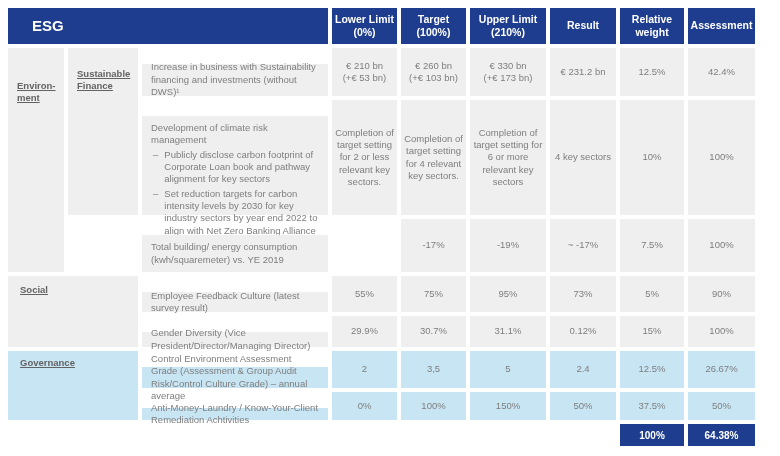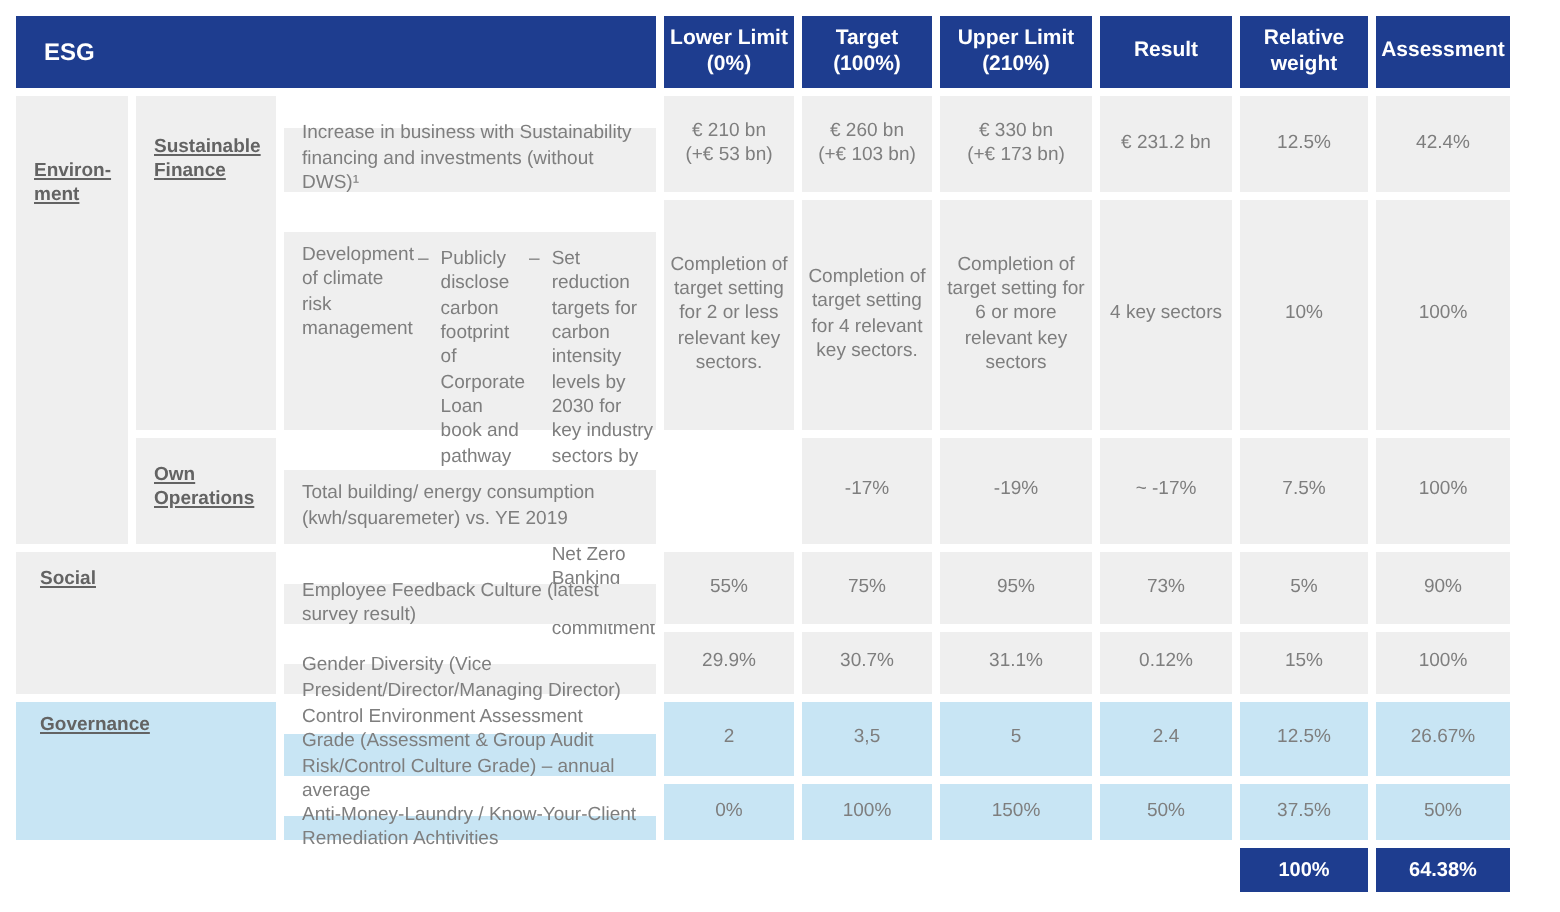--- a/index.html
+++ b/index.html
@@ -17,28 +17,28 @@
     grid-template-columns:56px 70px 186px 65px 65px 76px 66px 64px 67px;
     grid-template-rows:36px 48px 115px 53px 36px 31px 37px 28px 22px;
     gap:4px;
     width:747px;
   }
   .hd{
     background:var(--blue);color:#fff;font-weight:bold;font-size:10.5px;
     display:flex;align-items:center;justify-content:center;text-align:center;
     white-space:pre-line;line-height:1.25;
   }
-  .hd-esg{justify-content:flex-start;padding-left:14px;font-size:12px;}
+  .hd-esg{justify-content:flex-start;padding-left:24px;font-size:15px;}
   .c{
     background:var(--cell);color:var(--txt);font-size:9.5px;
     display:flex;align-items:center;justify-content:center;text-align:center;
     white-space:pre-line;line-height:1.3;padding:2px;box-sizing:border-box;
   }
   .desc{justify-content:flex-start;text-align:left;padding:4px 9px;margin-top:16px;}
-  .desc-multi{flex-direction:row;align-items:flex-start;justify-content:flex-start;padding-top:6px;}
+  .desc-multi{flex-direction:column;align-items:center;justify-content:flex-start;padding-top:6px;}
   .bullet{display:flex;gap:6px;margin-top:2px;padding-left:2px;}
   .bm{flex:0 0 auto;}
   .cat{
     background:var(--cell);color:var(--cattxt);font-weight:bold;font-size:9.5px;
     display:flex;align-items:flex-start;justify-content:flex-start;text-align:left;
     white-space:pre-line;line-height:1.3;padding:8px 6px 4px 9px;box-sizing:border-box;text-decoration:underline;
   }
   .cat-env{padding-top:32px;}
   .cat-susfin{padding-top:20px;}
   .cat-ownops{padding-top:13px;}
@@ -64,22 +64,20 @@
 (210%)</div>
   <div class="hd" style="grid-area:1/7">Result</div>
   <div class="hd" style="grid-area:1/9">Assessment</div>
   <div class="hd" style="grid-area:1/8">Relative
 weight</div>
 
   <div class="cat cat-env" style="grid-area:2/1/5/2">Environ-
 ment</div>
   <div class="cat cat-susfin" style="grid-area:2/2/4/3">Sustainable
 Finance</div>
-  <div class="cat cat-ownops" style="grid-area:4/2/5/3">Own
-Operations</div>
   <div class="cat cat-social" style="grid-area:5/1/7/3">Social</div>
   <div class="cat cat-gov gov" style="grid-area:7/1/9/3">Governance</div>
 
   <div class="c desc" style="grid-area:2/3">Increase in business with Sustainability financing and investments (without DWS)¹</div>
   <div class="c" style="grid-area:2/4">€ 210 bn
 (+€ 53 bn)</div>
   <div class="c" style="grid-area:2/5">€ 260 bn
 (+€ 103 bn)</div>
   <div class="c" style="grid-area:2/6">€ 330 bn
 (+€ 173 bn)</div>

